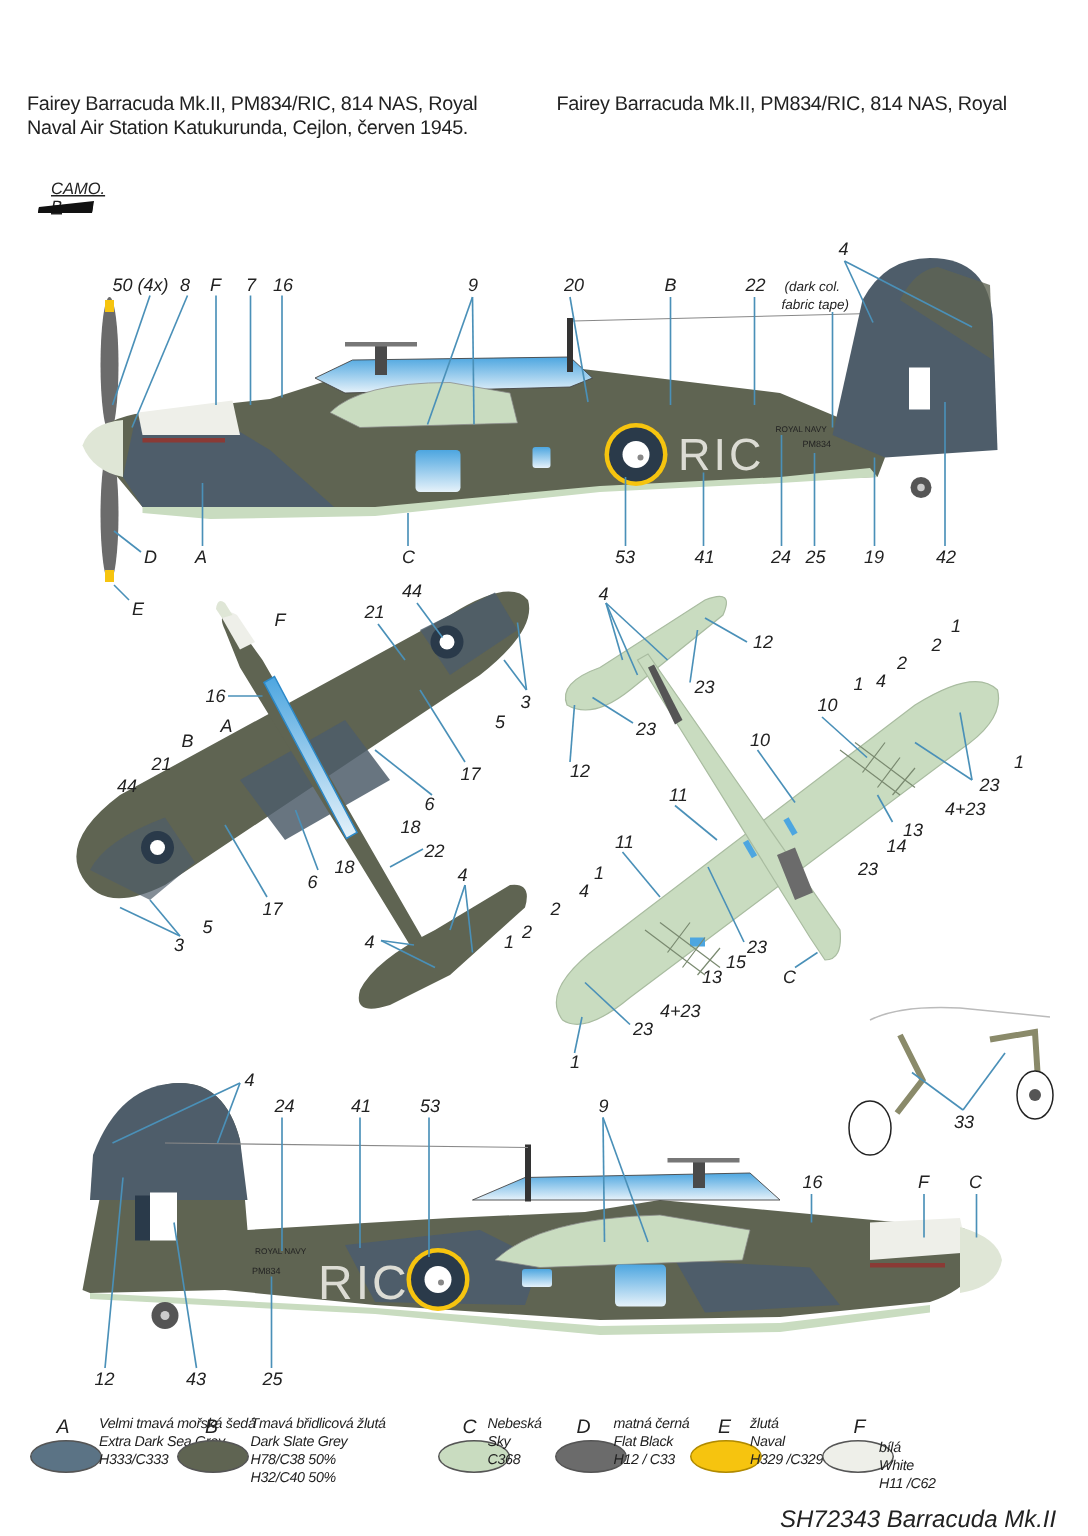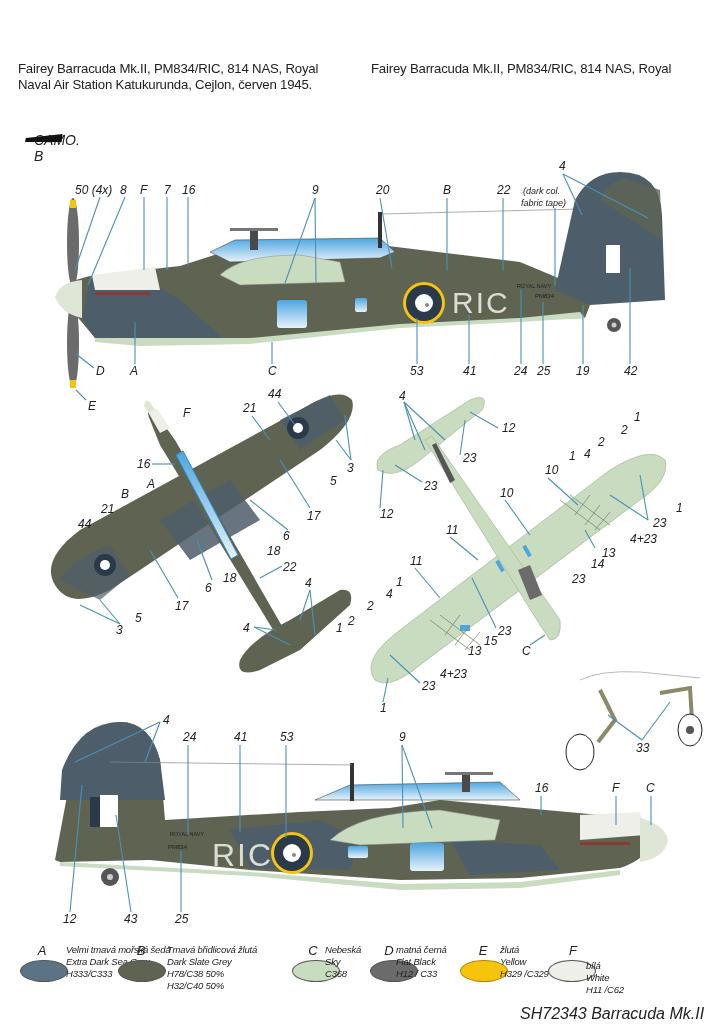--- a/index.html
+++ b/index.html
@@ -2,21 +2,21 @@
 <html><head>
 <meta charset="utf-8">
 <style>
   html,body{margin:0;padding:0;background:#fff;}
   body{width:725px;height:1024px;position:relative;overflow:hidden;font-family:"Liberation Sans",sans-serif;color:#222;}
   .title{position:absolute;top:33px;font-size:13.2px;line-height:16px;letter-spacing:-0.2px;margin-top:28px;}
   .title div{white-space:nowrap;}
   #title-cz{left:18px;}
   #title-en{left:371px;}
   .camo{position:absolute;left:26px;top:120px;width:40px;height:24px;}
-  .camo span{position:absolute;left:8px;top:12px;font-size:14px;font-style:italic;}
+  .camo span{position:absolute;left:8px;top:0;font-size:11px;font-style:italic;text-decoration:underline;}
   .camo .swoosh{position:absolute;left:0;top:14px;width:0;height:0;border-top:4px solid transparent;border-bottom:4px solid #111;border-right:36px solid #111;transform:skewX(-10deg);}
   svg.art{position:absolute;left:0;top:0;}
   .lbl{font-family:"Liberation Sans",sans-serif;font-style:italic;font-size:12px;fill:#222;}
   .lead{stroke:#4a90b8;stroke-width:1.1;fill:none;}
   .legend{position:absolute;top:943px;left:0;width:725px;height:60px;}
   .sw{position:absolute;}
   .sw .letter{position:absolute;font-size:13px;font-style:italic;width:20px;text-align:center;}
   .sw .oval{position:absolute;width:48px;height:22px;border-radius:50%;border:1px solid #555;box-sizing:border-box;}
   .sw .txt{position:absolute;font-size:9.5px;font-style:italic;line-height:12px;white-space:nowrap;letter-spacing:-0.2px;}
   .code{position:absolute;left:520px;top:1005px;font-size:16px;font-style:italic;}
@@ -378,32 +378,32 @@
     <div class="oval" style="left:2px;top:17px;background:#c9dcc0;"></div>
     <div class="txt" style="left:35px;top:1px;">
       <div>Nebeská</div>
       <div>Sky</div>
       <div>C368</div>
     </div>
   </div>
   <div class="sw" style="left:365px;">
     <div class="letter" style="left:14px;top:0;">D</div>
     <div class="oval" style="left:5px;top:17px;background:#6b6b6b;"></div>
-    <div class="txt" style="left:31px;top:1px;">
+    <div class="txt" style="left:44px;top:1px;">
       <div>matná černá</div>
       <div>Flat Black</div>
       <div>H12 / C33</div>
     </div>
   </div>
   <div class="sw" style="left:460px;">
     <div class="letter" style="left:13px;top:0;">E</div>
     <div class="oval" style="left:0;top:17px;background:#f6c40f;border-color:#b08a00;"></div>
     <div class="txt" style="left:40px;top:1px;">
       <div>žlutá</div>
-      <div>Yellow</div>
+      <div>Naval</div>
       <div>H329 /C329</div>
     </div>
   </div>
   <div class="sw" style="left:548px;">
     <div class="letter" style="left:15px;top:0;">F</div>
     <div class="oval" style="left:0;top:17px;background:#eeefe9;"></div>
     <div class="txt" style="left:38px;top:1px;margin-top:16px;">
       <div>bílá</div>
       <div>White</div>
       <div>H11 /C62</div>

